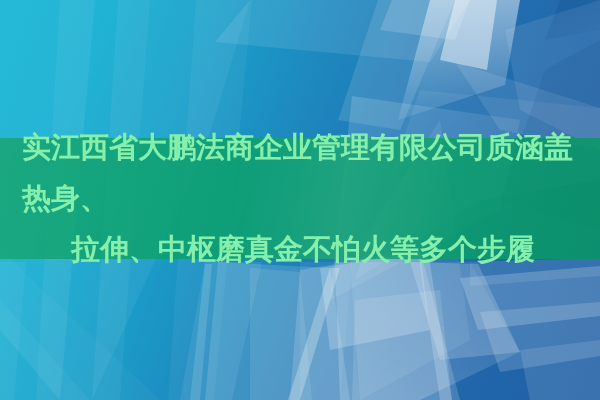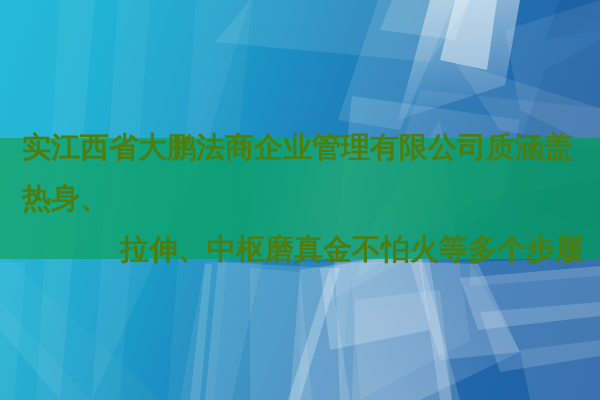--- a/index.html
+++ b/index.html
@@ -57,31 +57,31 @@
       rgba(255,255,255,0.00) 74%,
       rgba(0,40,30,0.06) 100%);
     pointer-events: none;
   }
 
   .headline {
     position: relative;
     width: 584px;
     margin: 16px;
     padding: 0 8px 0 14px;
-    color: #4d7c0f;
+    color: #86efac;
     font-size: 29px;
     font-weight: bold;
     line-height: 51px;
     letter-spacing: 0px;
     text-align: center;
     white-space: normal;
     box-sizing: border-box;
   }
   .headline .l1 { display: block; text-align: left; }
-  .headline .l2 { display: block; text-align: right; font-family: Liberation Serif, serif; }
+  .headline .l2 { display: block; text-align: center; font-family: Liberation Serif, serif; }
 </style>
 </head>
 <body>
 
 <div id="stage">
 
   <div class="bg-base"></div>
 
   <div class="shards">
     <svg viewBox="0 0 600 400" xmlns="http://www.w3.org/2000/svg">

